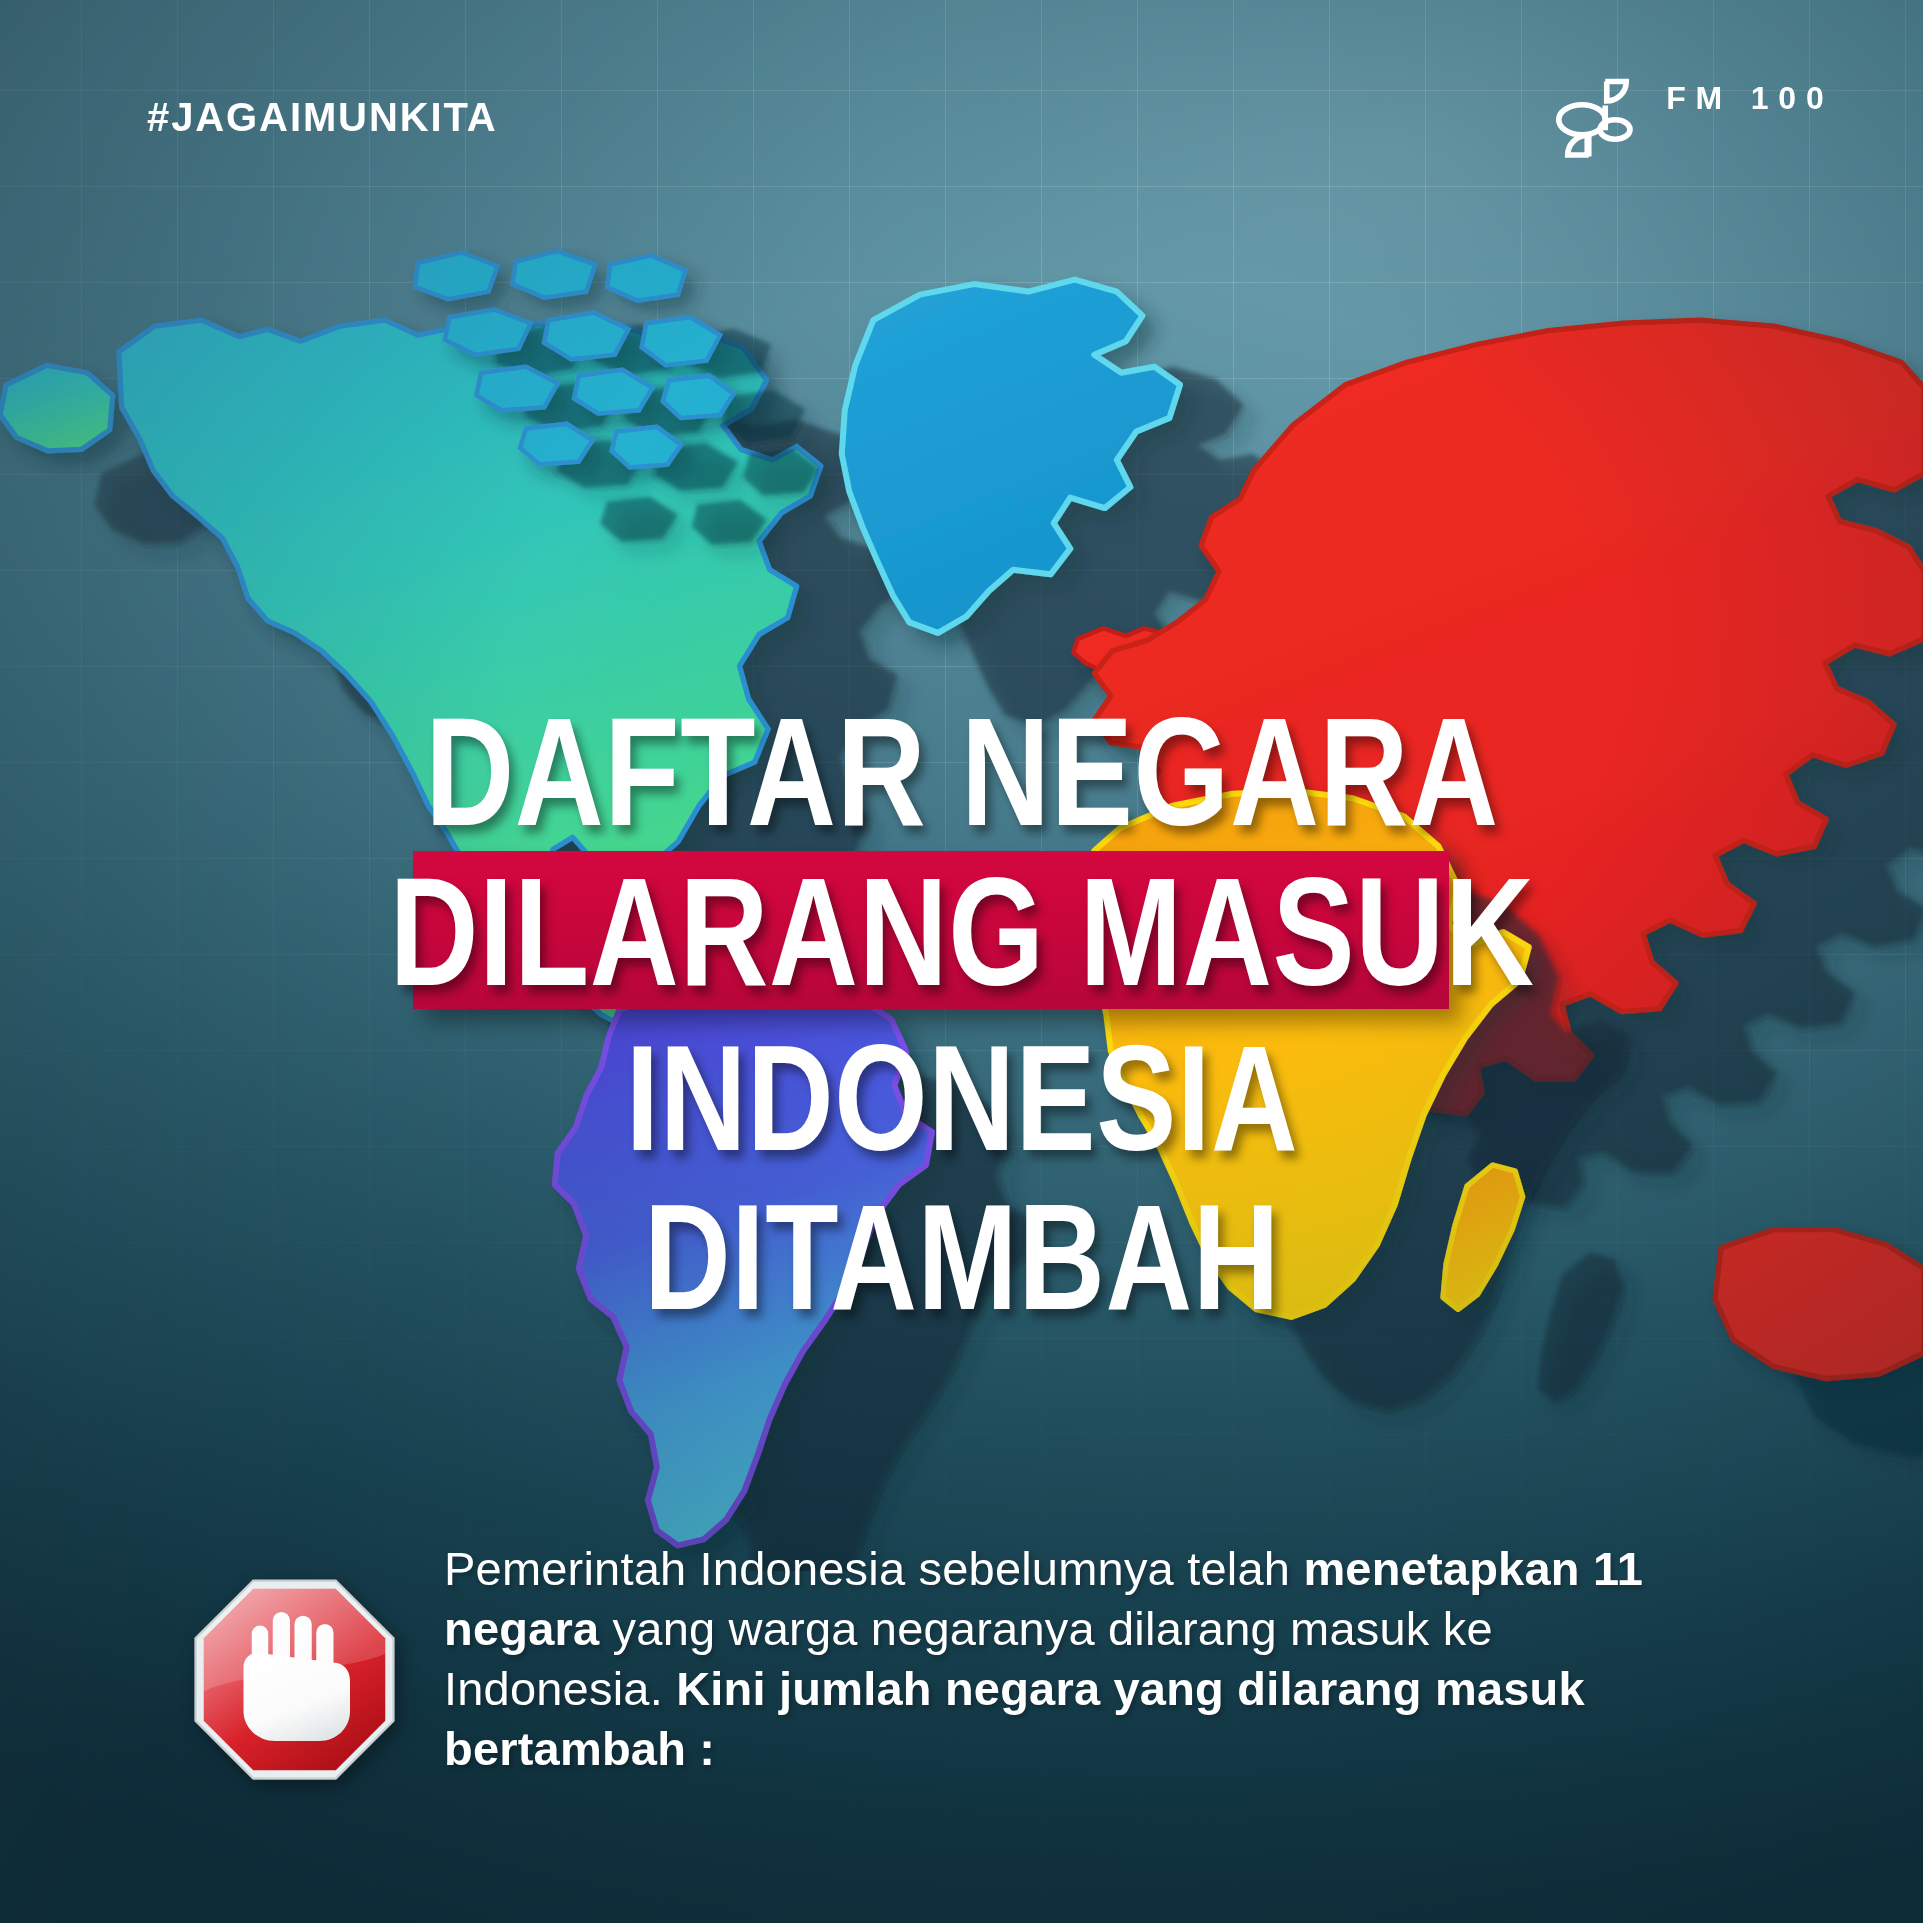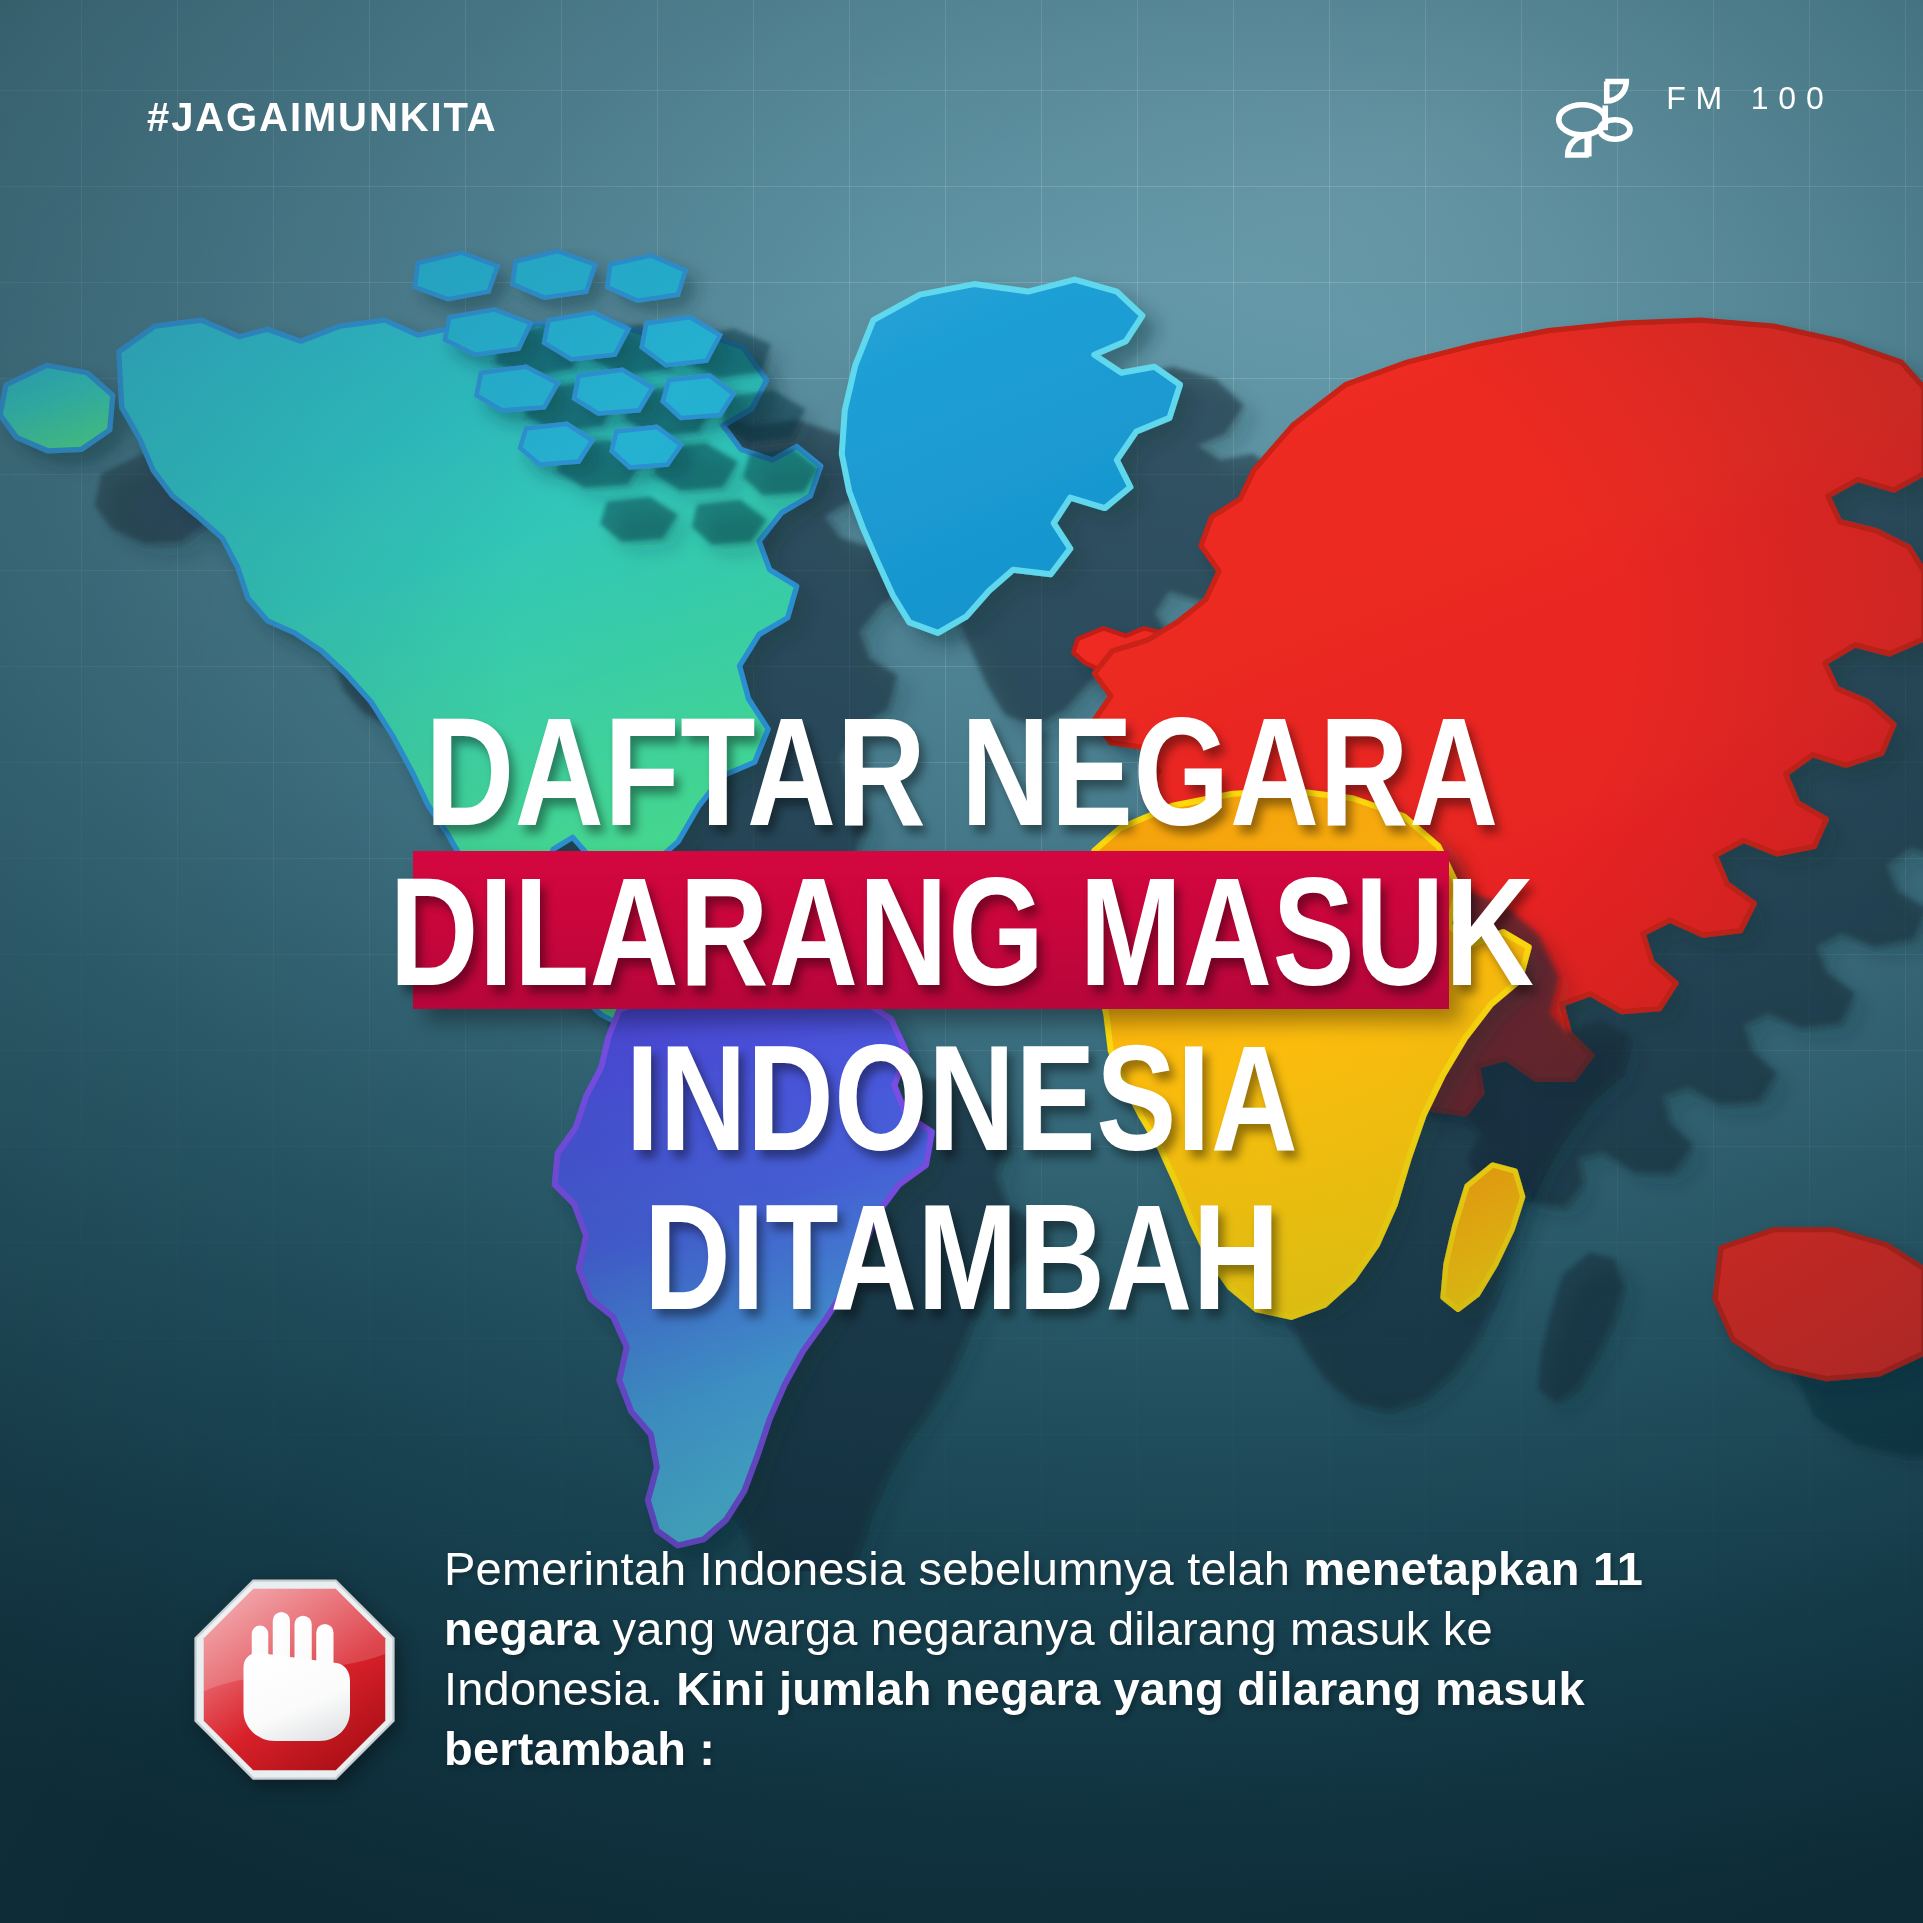--- a/index.html
+++ b/index.html
@@ -71,21 +71,21 @@
   .brand-name {
     font-size: 60px;
     font-weight: 700;
     color: #ffffff;
     line-height: 0.95;
     letter-spacing: -0.4px;
     white-space: nowrap;
   }
   .brand-sub {
     font-size: 32px;
-    font-weight: 400;
+    font-weight: 700;
     color: #ffffff;
     letter-spacing: 9.8px;
     margin-top: 10.5px;
     margin-right: -7.5px;
     white-space: nowrap;
     text-align: center;
   }
 
   
   .headline {

